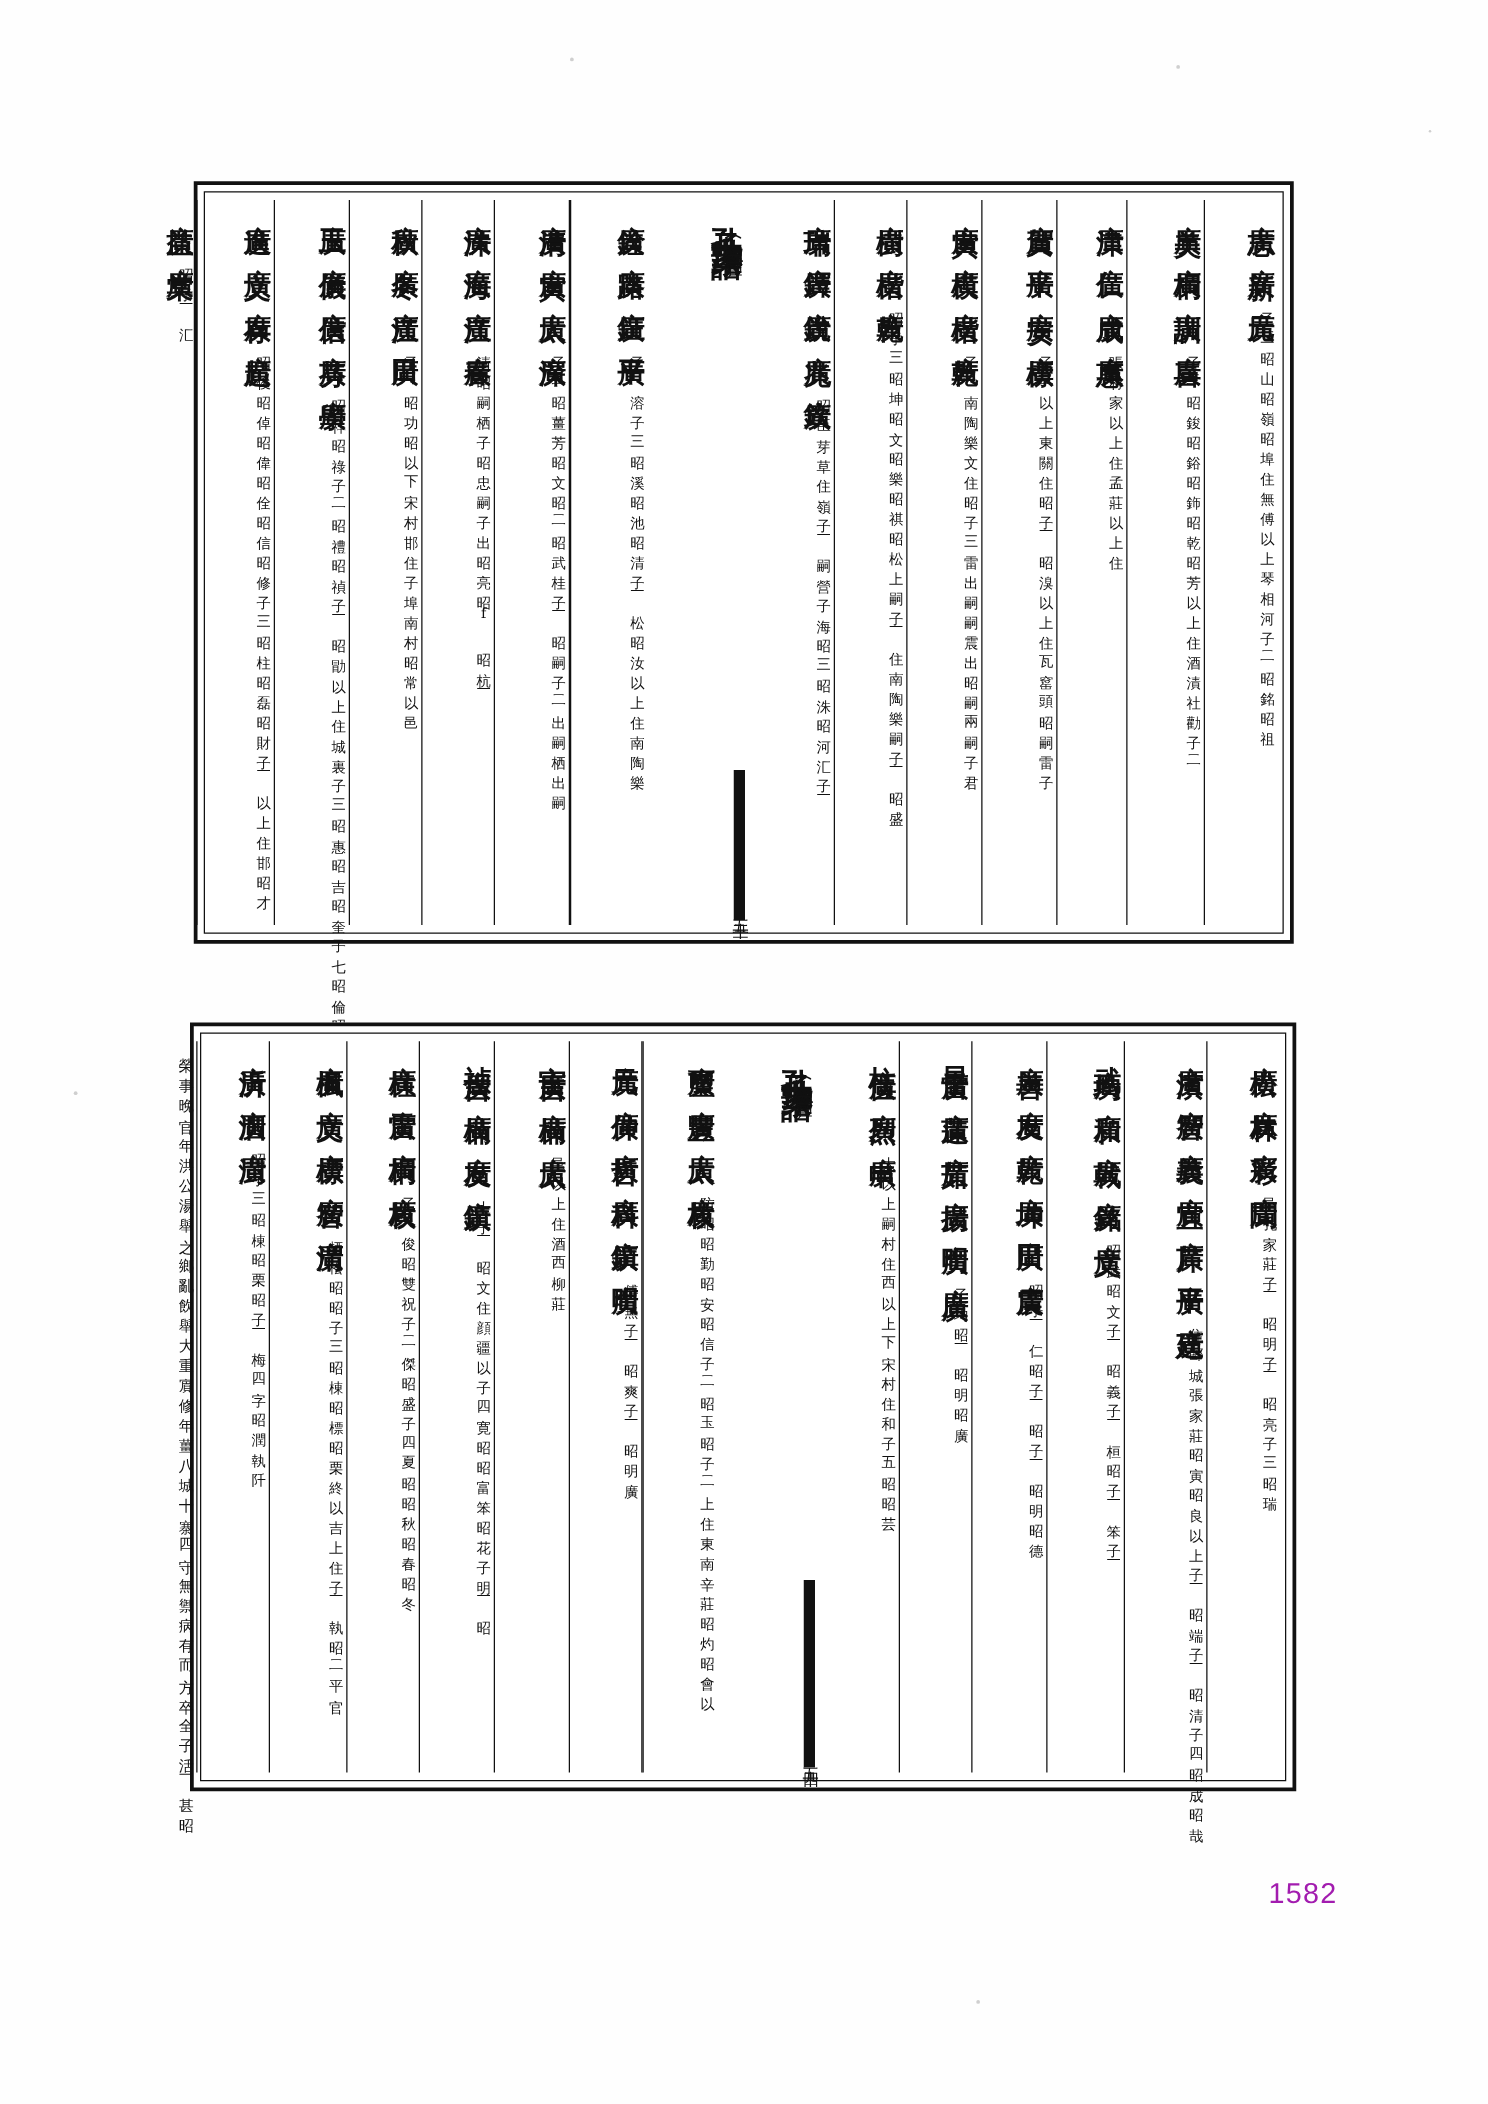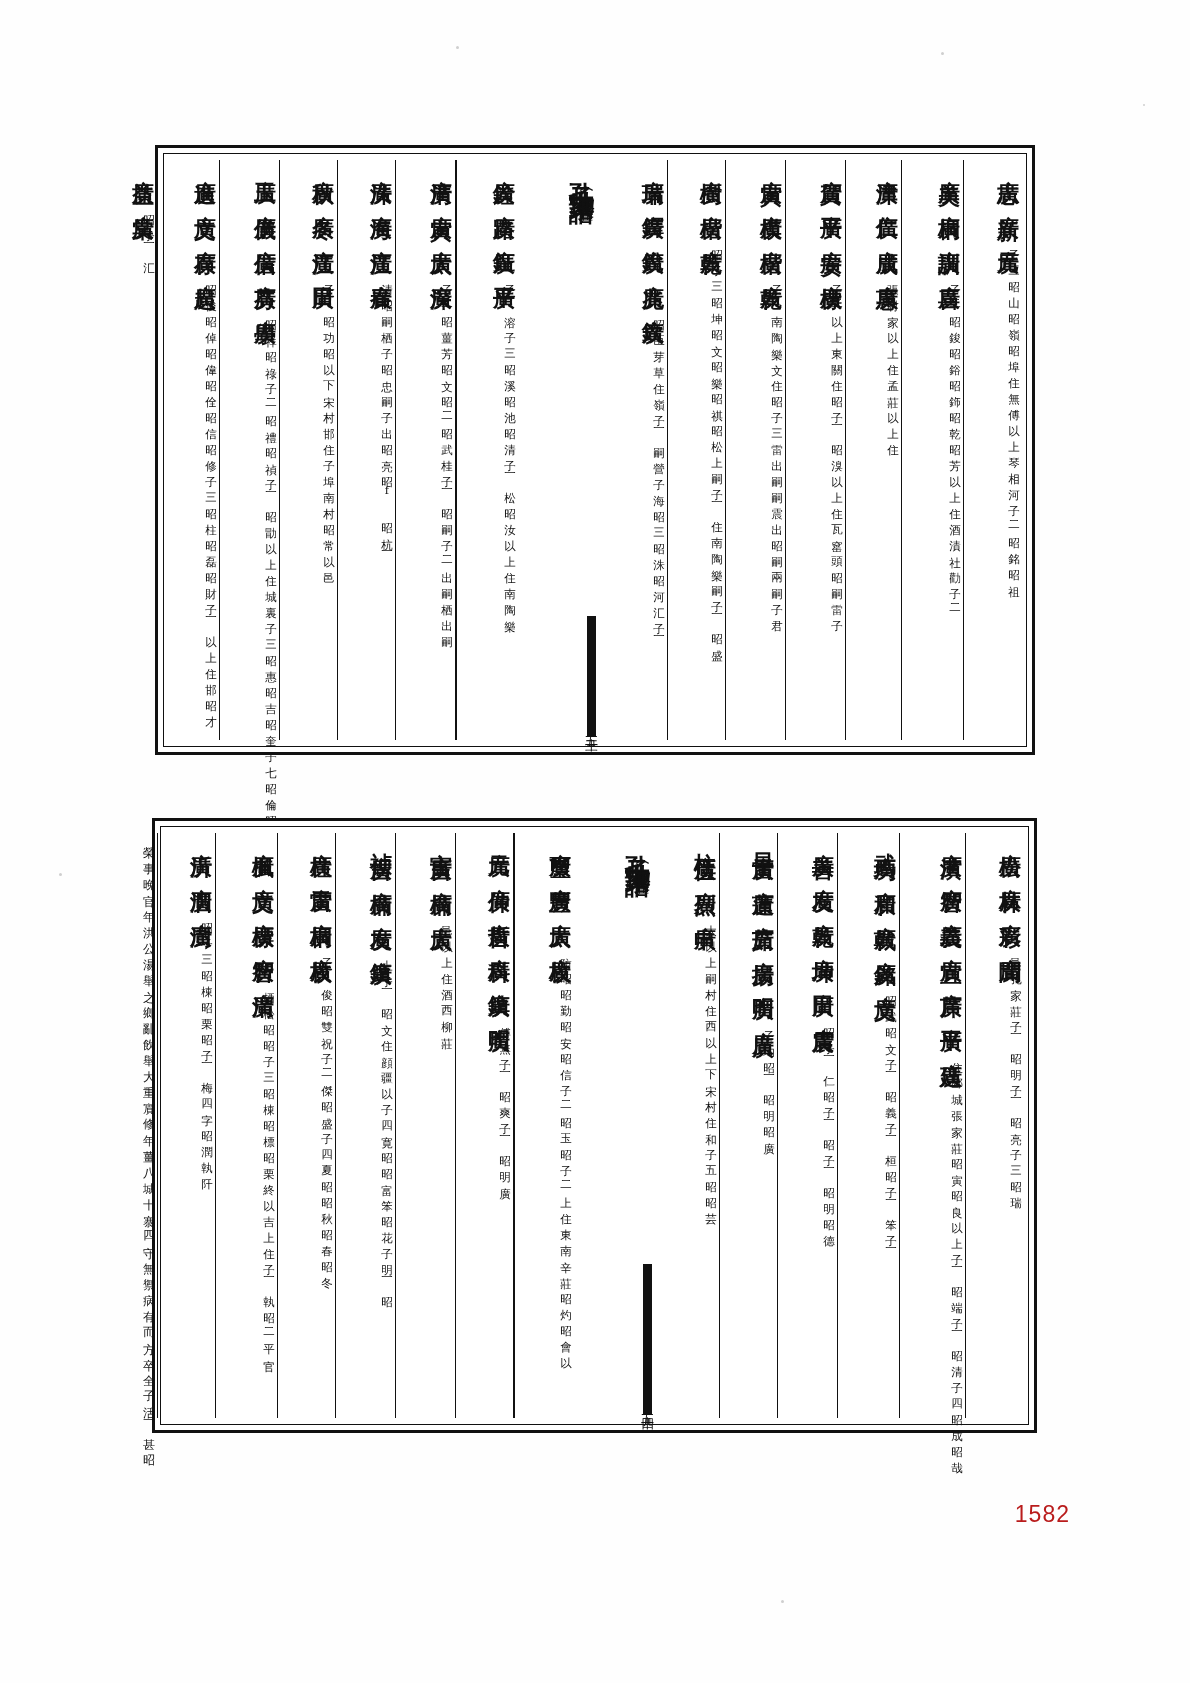--- a/index.html
+++ b/index.html
@@ -153,21 +153,21 @@
   .thick-bar.lower { height: 150px; }
 
   
   .folio {
     position: absolute;
     right: 120px;
     bottom: 155px;
     font-family: "Liberation Sans", sans-serif;
     font-size: 23px;
     letter-spacing: 1px;
-    color: #b91c1c;
+    color: #a21caf;
   }
 </style>
 </head>
 <body>
 
 <div class="page">
 
   <div class="speck" style="left:456px;top:46px;width:3px;height:3px;"></div>
   <div class="speck" style="left:941px;top:52px;width:3px;height:3px;"></div>
   <div class="speck" style="left:1143px;top:104px;width:2px;height:2px;"></div>

